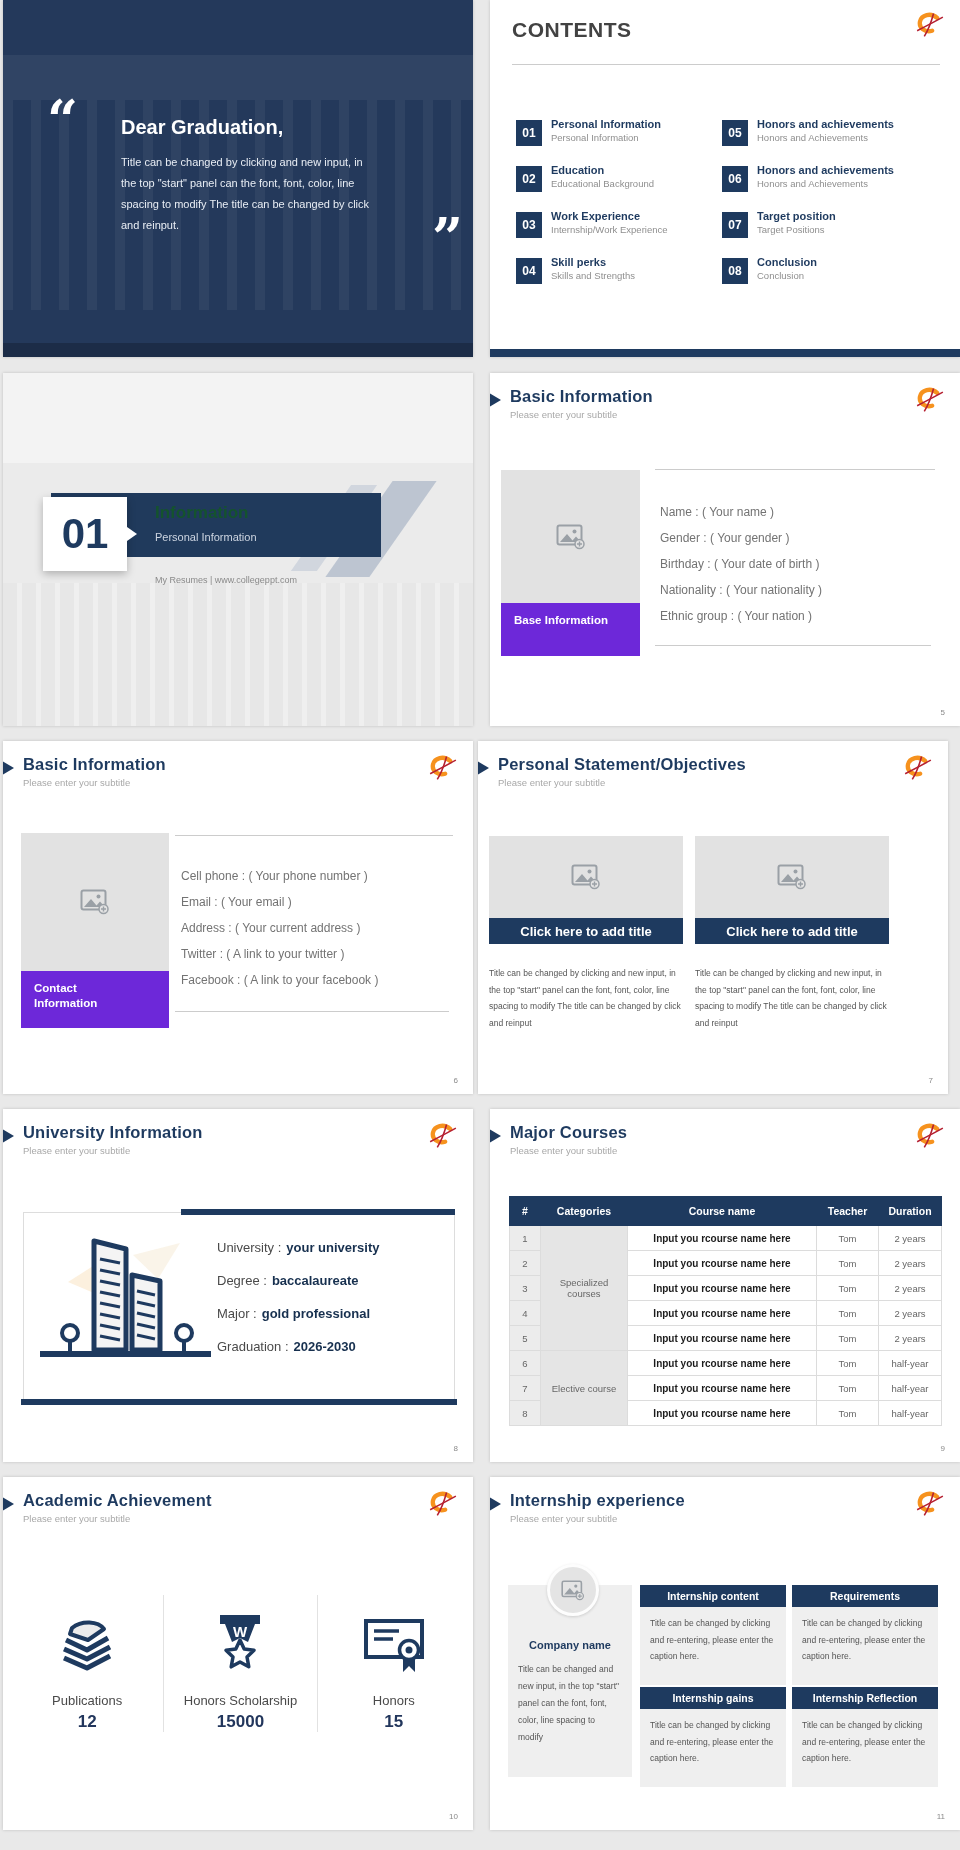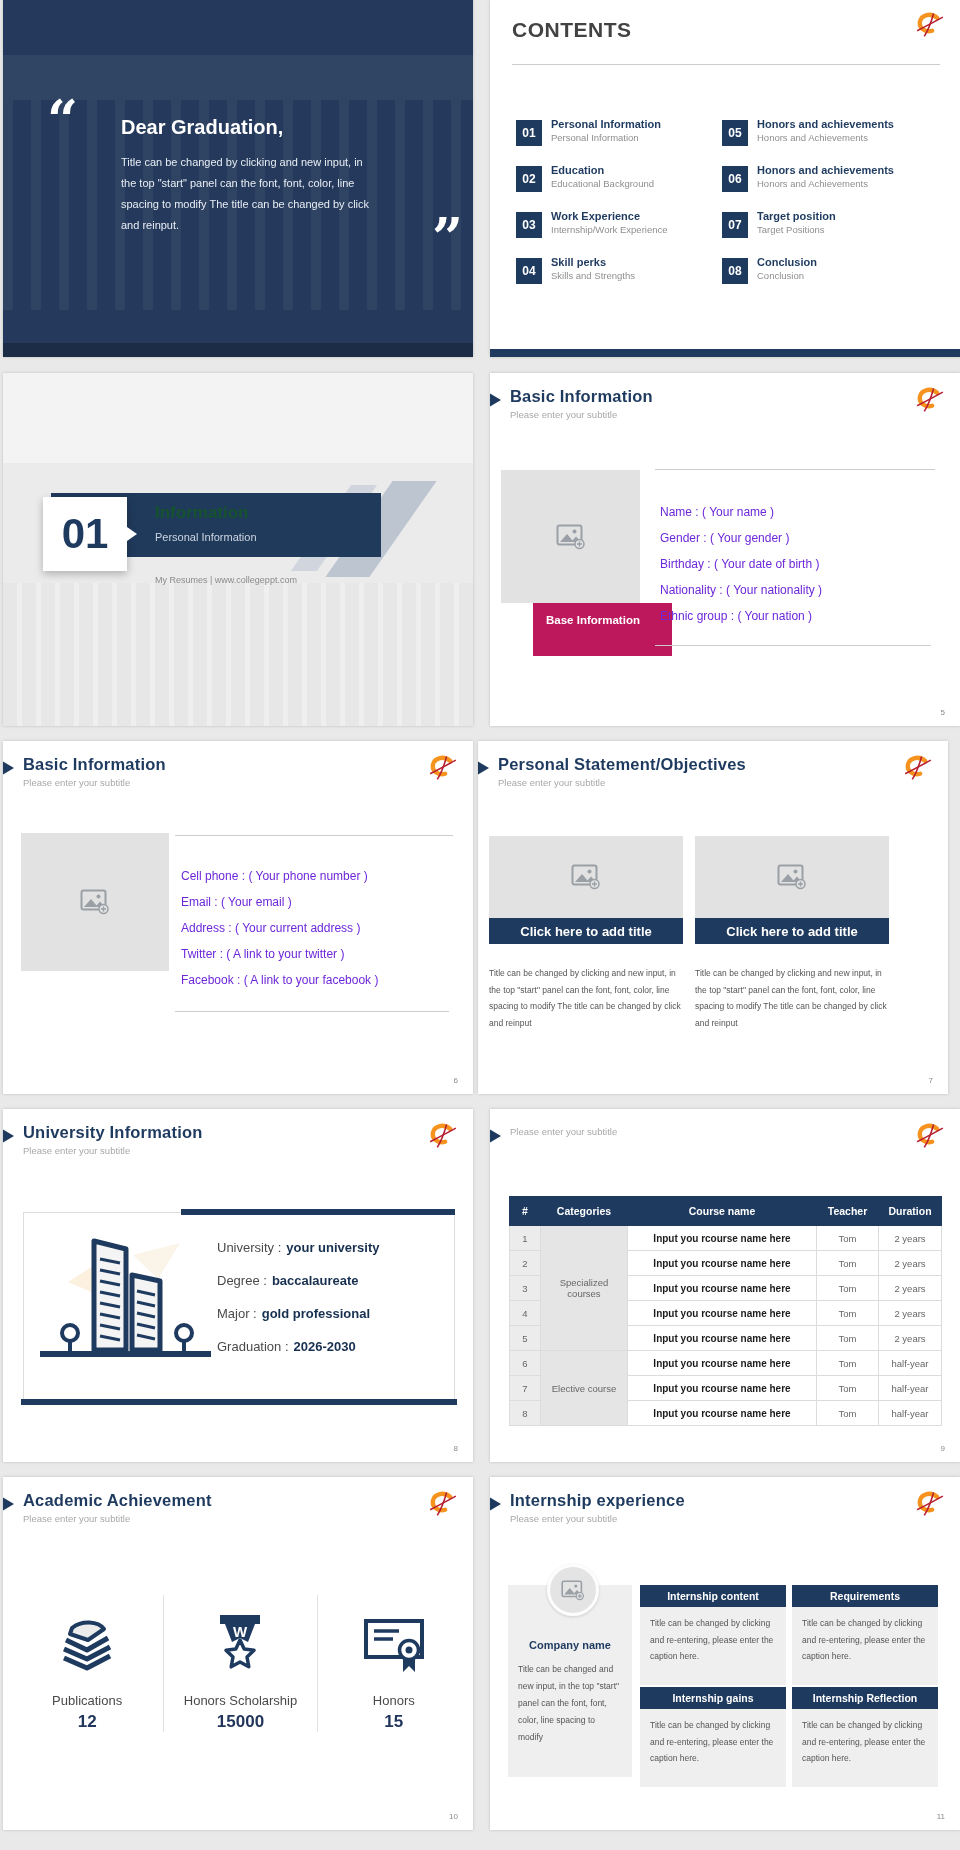--- a/index.html
+++ b/index.html
@@ -13,24 +13,24 @@
   .harrow{position:absolute;left:-6px;top:3px;width:0;height:0;
           border-top:10px solid transparent;border-bottom:10px solid transparent;
           border-left:17px solid #1e3a5f;}
   .stitle{margin-left:20px;font-size:16.5px;font-weight:bold;color:#1e3a5f;letter-spacing:.2px;}
   .ssub{margin-left:20px;font-size:9.5px;color:#a8a8a8;margin-top:3px;}
   .logo{position:absolute;right:15px;top:0px;}
   .pagenum{position:absolute;right:15px;bottom:9px;font-size:8px;color:#8a8a8a;}
   .hr{position:absolute;height:1px;background:#ccc;}
   
   .ph{position:absolute;background:#e2e2e2;display:flex;align-items:center;justify-content:center;}
-  .nlabel{position:absolute;background:#be185d;color:#fff;font-weight:bold;font-size:11.5px;
-          line-height:15px;padding:10px 30px 10px 13px;box-sizing:border-box;margin-left:32px;}
+  .nlabel{position:absolute;background:#6d28d9;color:#fff;font-weight:bold;font-size:11.5px;
+          line-height:15px;padding:10px 30px 10px 13px;box-sizing:border-box;}
   .flist{position:absolute;}
-  .fline{height:26px;line-height:26px;font-size:12px;color:#6d28d9;white-space:nowrap;}
+  .fline{height:26px;line-height:26px;font-size:12px;color:#737373;white-space:nowrap;}
   
   #s1{background:#24395b;}
   .cv-band{position:absolute;left:0;top:55px;width:100%;height:45px;background:rgba(255,255,255,.06);}
   .cv-stripes{position:absolute;left:0;top:100px;width:100%;height:210px;
       background:repeating-linear-gradient(90deg,rgba(255,255,255,.05) 0 10px,transparent 10px 28px);}
   .cv-bottom{position:absolute;left:0;bottom:0;width:100%;height:14px;background:rgba(0,0,0,.22);}
   .quote{position:absolute;font-family:"DejaVu Serif",serif;font-weight:bold;color:#fff;font-size:54px;line-height:40px;}
   .cv-openq{left:44px;top:100px;}
   .cv-closeq{right:10px;top:218px;}
   .cv-title{position:absolute;left:118px;top:116px;font-size:20px;font-weight:bold;color:#fff;}
@@ -257,20 +257,21 @@
     <div class="ssub">Please enter your subtitle</div>
     <svg class="logo" width="30" height="26" viewBox="0 0 42 34">
         <use href="#brandlogo"></use>
       </svg>
   </div>
   <div class="ph" style="left:18px;top:92px;width:148px;height:138px">
     <svg width="30" height="26" viewBox="0 0 30 26">
         <use href="#imgph"></use>
       </svg>
   </div>
+  <div class="nlabel" style="left:18px;top:230px;width:148px;height:57px">Contact Information</div>
   <div class="hr" style="left:172px;top:94px;width:278px"></div>
   <div class="flist" style="left:178px;top:122px">
     <div class="fline">Cell phone : ( Your phone number )</div>
     <div class="fline">Email : ( Your email )</div>
     <div class="fline">Address : ( Your current address )</div>
     <div class="fline">Twitter : ( A link to your twitter )</div>
     <div class="fline">Facebook : ( A link to your facebook )</div>
   </div>
   <div class="hr" style="left:172px;top:270px;width:274px"></div>
   <div class="pagenum">6</div>
@@ -353,20 +354,21 @@
     <div class="uline"><span>Major :</span><span class="uval">gold professional</span></div>
     <div class="uline"><span>Graduation :</span><span class="uval">2026-2030</span></div>
   </div>
   <div class="ubar-bot"></div>
   <div class="pagenum">8</div>
 </section>
 
 <section class="slide" id="s8" style="left:490px;top:1109px">
   <div class="shead">
     <div class="harrow"></div>
+    <div class="stitle">Major Courses</div>
     <div class="ssub">Please enter your subtitle</div>
     <svg class="logo" width="30" height="26" viewBox="0 0 42 34">
         <use href="#brandlogo"></use>
       </svg>
   </div>
   <table class="ctable">
     <colgroup>
         <col style="width:31px">
         <col style="width:87px">
         <col style="width:189px">

